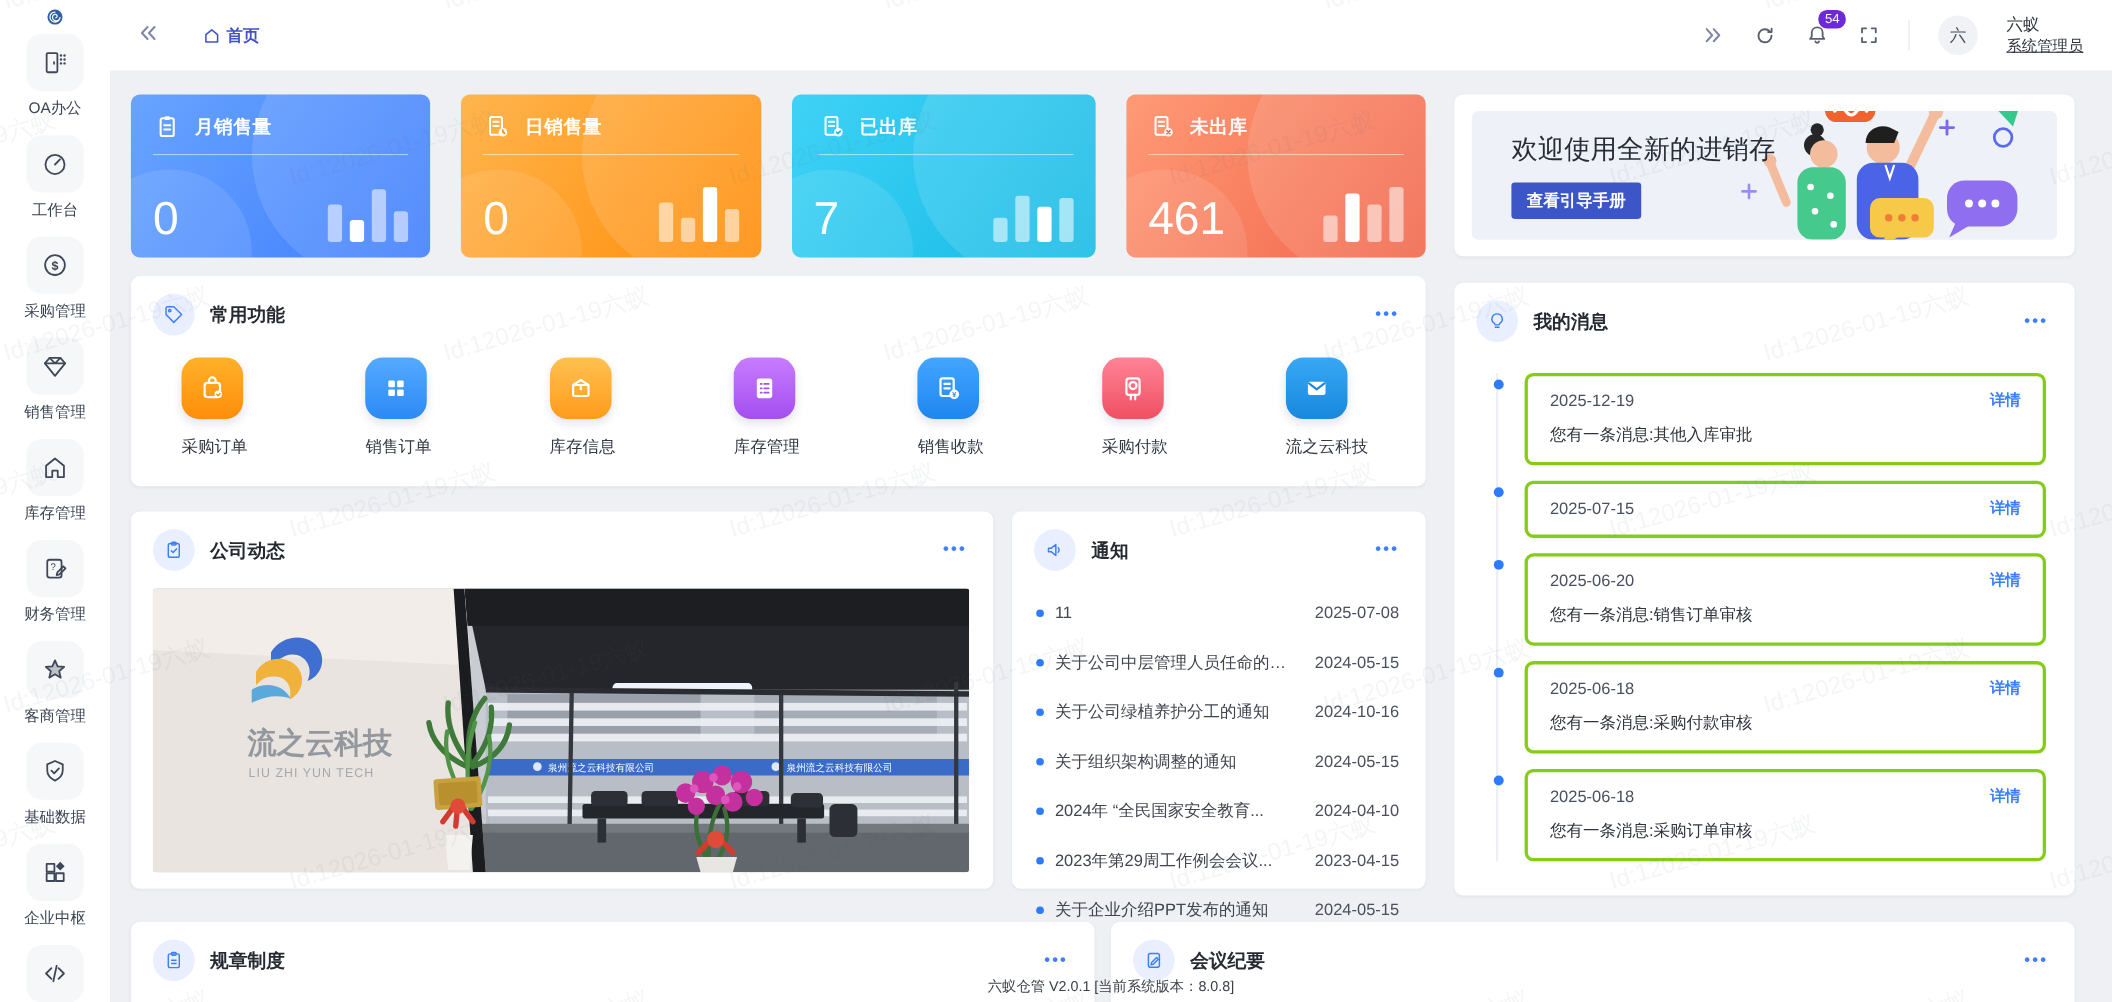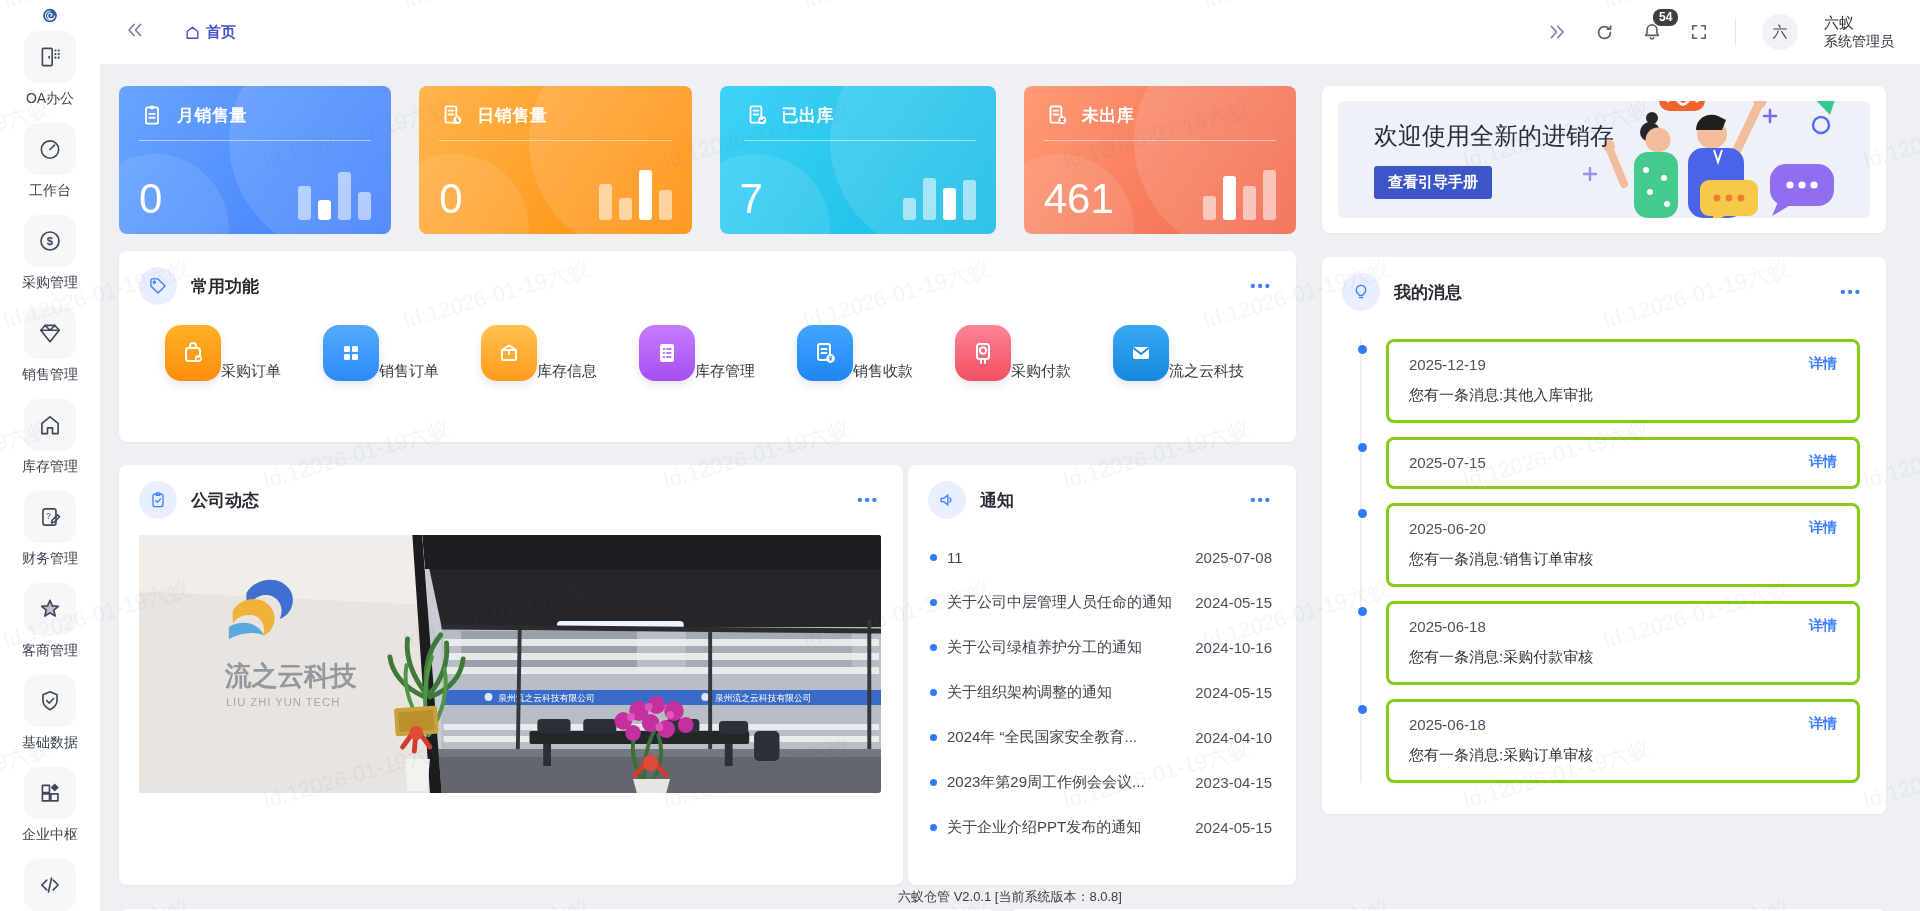--- a/index.html
+++ b/index.html
@@ -20,26 +20,26 @@
   .menu-ic svg { width:26px; height:26px; stroke:#3e4859; stroke-width:1.5; fill:none; stroke-linecap:round; stroke-linejoin:round; }
   .menu-lb { margin-top:7px; font-size:14px; color:#3b4452; white-space:nowrap; }
 
   
   .topbar { position:absolute; left:100px; top:0; right:0; height:64px; background:#fff; display:flex; align-items:center; z-index:4; }
   .topbar svg { stroke-linecap:round; stroke-linejoin:round; fill:none; }
   .collapse { margin-left:24px; cursor:pointer; }
   .crumb-tab { display:flex; align-items:center; gap:5px; margin-left:38px; cursor:pointer; color:#4352c7; font-size:15px; font-weight:bold; }
   .tb-right { margin-left:auto; display:flex; align-items:center; gap:26px; padding-right:26px; }
   .tb-ic { cursor:pointer; position:relative; display:flex; align-items:center; }
-  .badge { position:absolute; top:-12px; left:12px; background:#404040; color:#fff; font-size:12px; font-weight:bold; padding:1px 6px; border-radius:8px; line-height:15px; }
+  .badge { position:absolute; top:-12px; left:12px; background:#6d28d9; color:#fff; font-size:12px; font-weight:normal; padding:1px 6px; border-radius:8px; line-height:15px; }
   .tb-divider { width:1px; height:28px; background:#e4e7ed; }
   .avatar { width:36px; height:36px; border-radius:50%; background:#f1f2f5; color:#454c59; display:flex; align-items:center; justify-content:center; font-size:15px; cursor:pointer; }
   .usermeta { display:flex; flex-direction:column; line-height:19px; cursor:pointer; }
   .user-name { font-size:15px; color:#2e333c; }
-  .user-role { font-size:14px; color:#2e333c; }
+  .user-role { font-size:14px; color:#2e333c;text-decoration:underline; }
 
   
   .content { position:absolute; left:100px; top:64px; right:0; bottom:0; padding:22px 34px 0 19px; overflow:hidden; }
   .top-grid { display:flex; gap:26px; }
   .left-col { width:1177px; flex:none; }
   .right-col { width:564px; flex:none; }
   .card { background:#fff; border-radius:8px; box-shadow:0 1px 3px rgba(30,40,80,.05); }
 
   
   .stats-row { display:flex; gap:28px; height:148px; margin-bottom:17px; }
@@ -63,34 +63,34 @@
   
   .sec-head { display:flex; align-items:center; padding:16px 24px 14px 20px; }
   .sec-ic { width:38px; height:38px; border-radius:50%; background:#e9efff; display:flex; align-items:center; justify-content:center; }
   .sec-ic svg { width:20px; height:20px; stroke:#3d7fff; stroke-width:1.6; fill:none; stroke-linecap:round; stroke-linejoin:round; }
   .sec-title { font-size:17px; font-weight:bold; color:#262b33; margin-left:14px; }
   .sec-dots { margin-left:auto; color:#3d7fff; font-size:15px; letter-spacing:2px; font-weight:bold; cursor:pointer; line-height:10px; }
 
   
   .quick { height:191px; margin-bottom:23px; }
   .quick-row { display:flex; justify-content:space-between; padding:6px 52px 0 46px; }
-  .q-item { display:flex; flex-direction:row; align-items:flex-end; cursor:pointer; }
+  .q-item { display:flex; flex-direction:column; align-items:flex-start; cursor:pointer; }
   .q-ic { width:56px; height:56px; border-radius:16px; display:flex; align-items:center; justify-content:center; box-shadow:0 4px 8px rgba(40,60,120,.12); }
   .q-ic svg { width:30px; height:30px; stroke-linecap:round; stroke-linejoin:round; }
   .q-lb { margin-top:16px; font-size:15px; color:#333843; }
   .g1 { background:linear-gradient(180deg,#ffb129,#ff8d0a); }
   .g2 { background:linear-gradient(180deg,#55aaff,#2b8af5); }
   .g3 { background:linear-gradient(180deg,#ffc14f,#ff9b1c); }
   .g4 { background:linear-gradient(180deg,#c77cff,#a44ef0); }
   .g5 { background:linear-gradient(180deg,#42a6ff,#1f86f0); }
   .g6 { background:linear-gradient(180deg,#ff8496,#f04f62); }
   .g7 { background:linear-gradient(180deg,#38a8f5,#1788dd); }
 
   
-  .mid-row { display:flex; gap:5px; height:420px; }
+  .mid-row { display:flex; gap:17px; height:343px; }
   .news { width:784px; flex:none; }
   .photo { margin:2px 22px 0 20px; height:258px; border-radius:3px; overflow:hidden; position:relative; background:#cfd3d8; }
   .notice { flex:1; }
   .notice-list { padding:2px 24px 0 22px; }
   .n-row { display:flex; align-items:center; height:45px; cursor:pointer; }
   .n-dot { width:7px; height:7px; border-radius:50%; background:#2f7bff; flex:none; margin-right:10px; }
   .n-text { flex:1; font-size:15px; color:#40454f; white-space:nowrap; overflow:hidden; text-overflow:ellipsis; margin-right:12px; }
   .n-date { font-size:15px; color:#4b515c; flex:none; }
 
   

